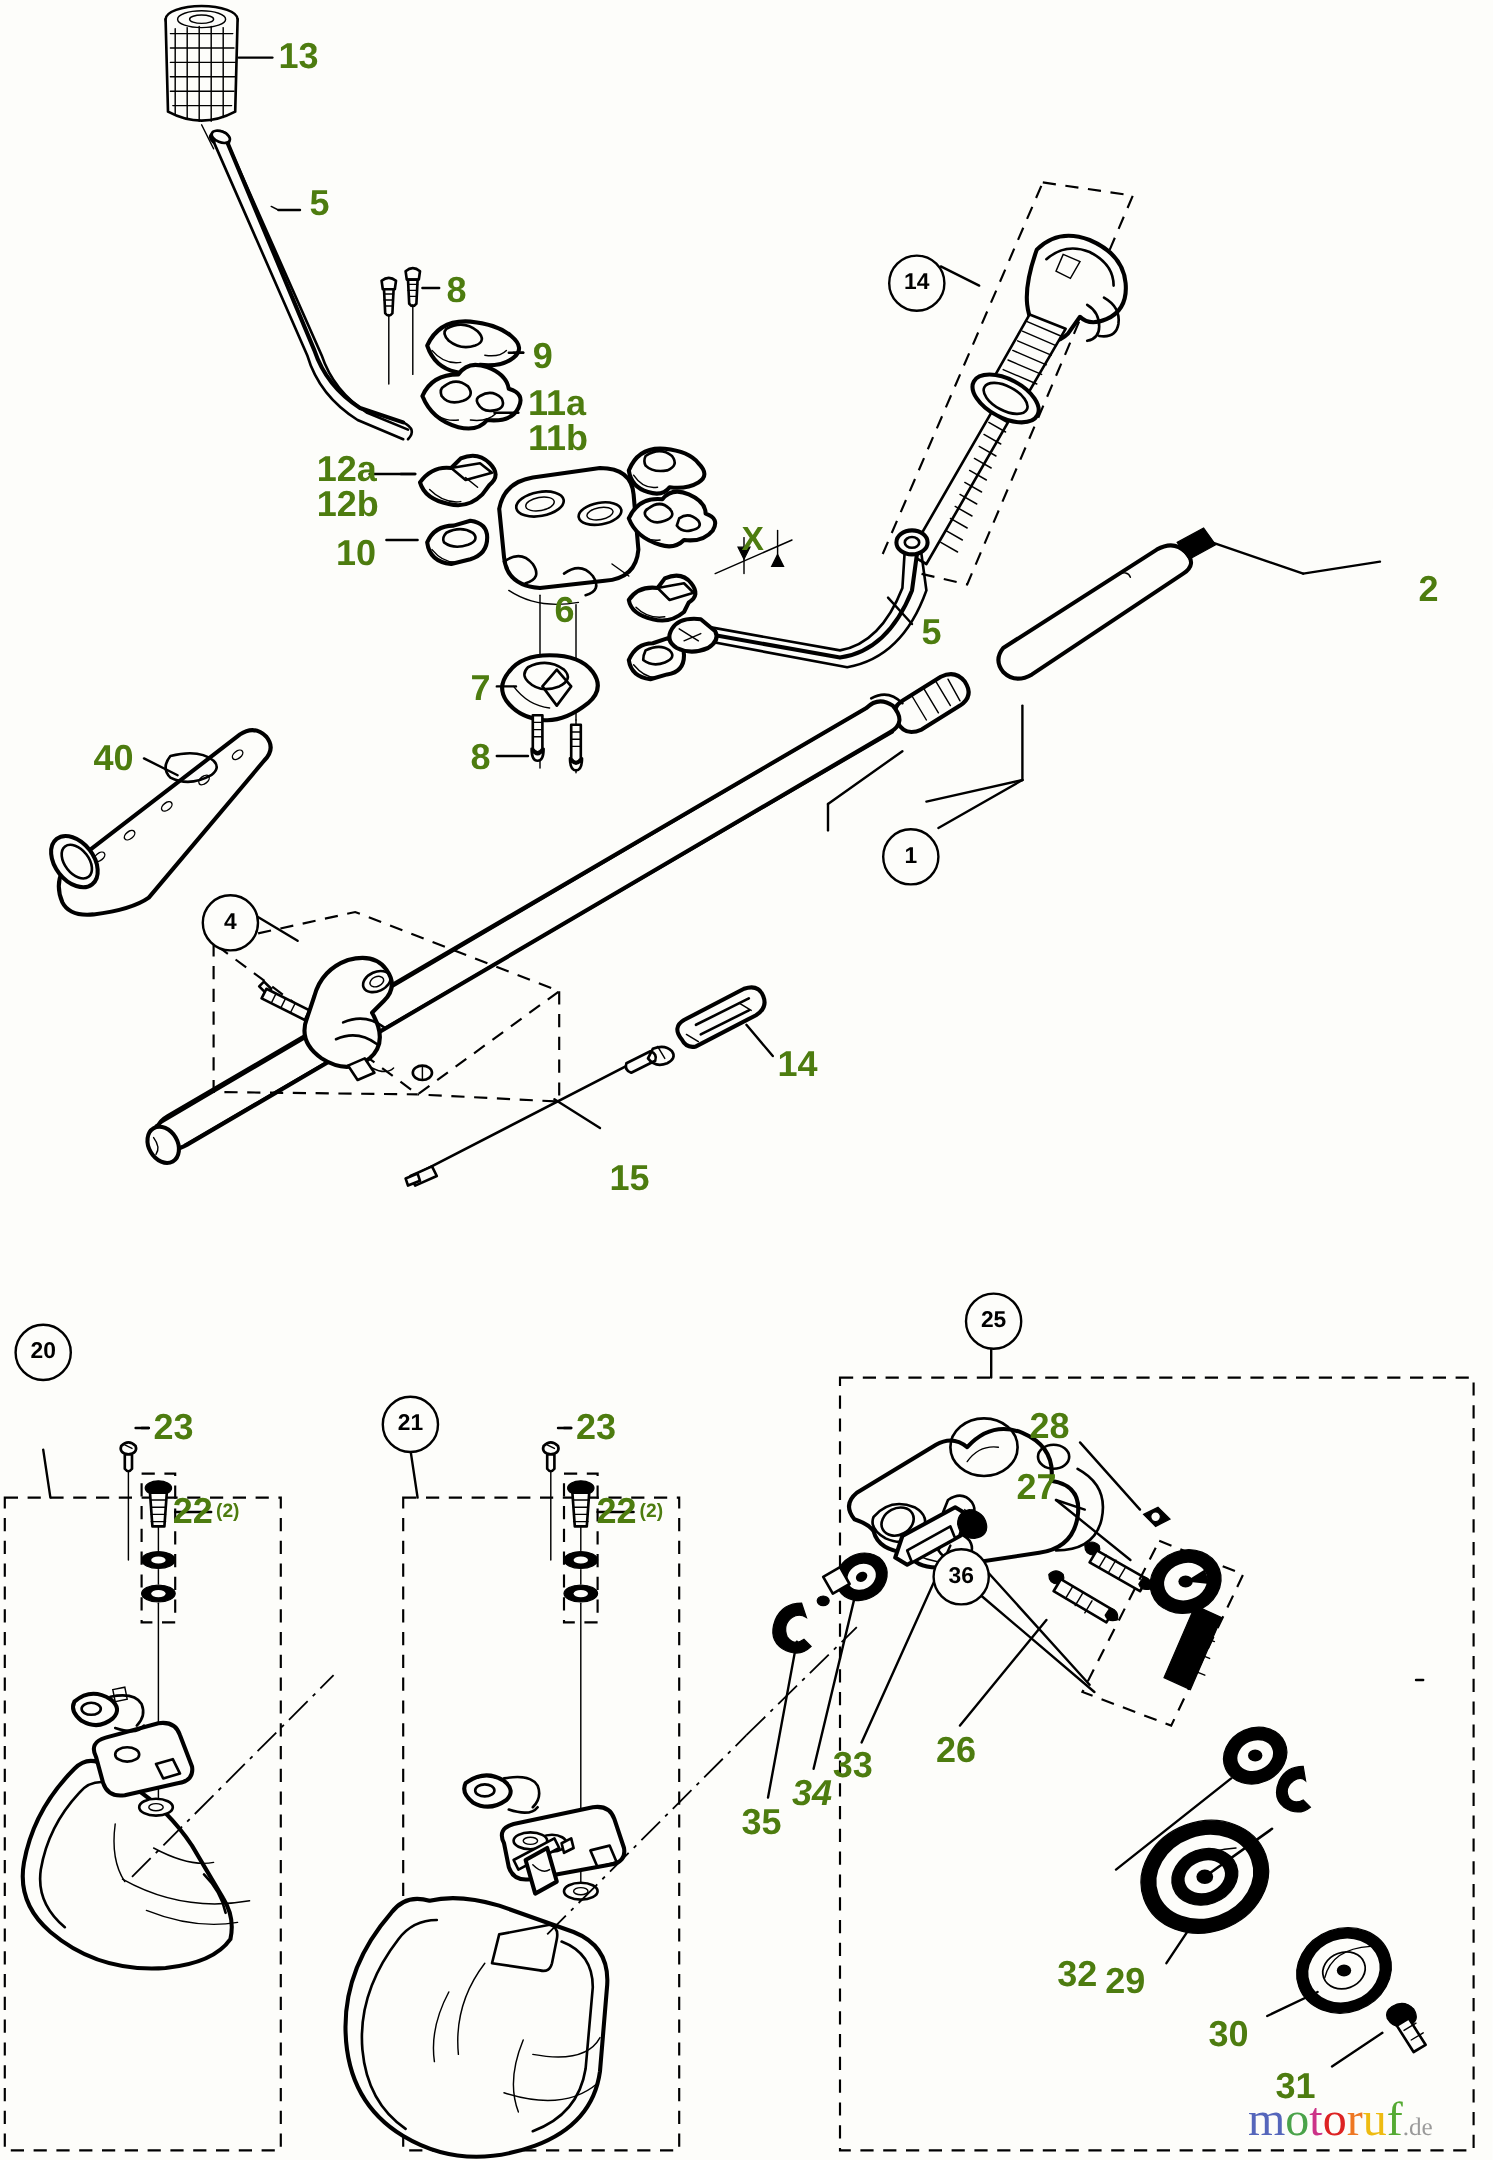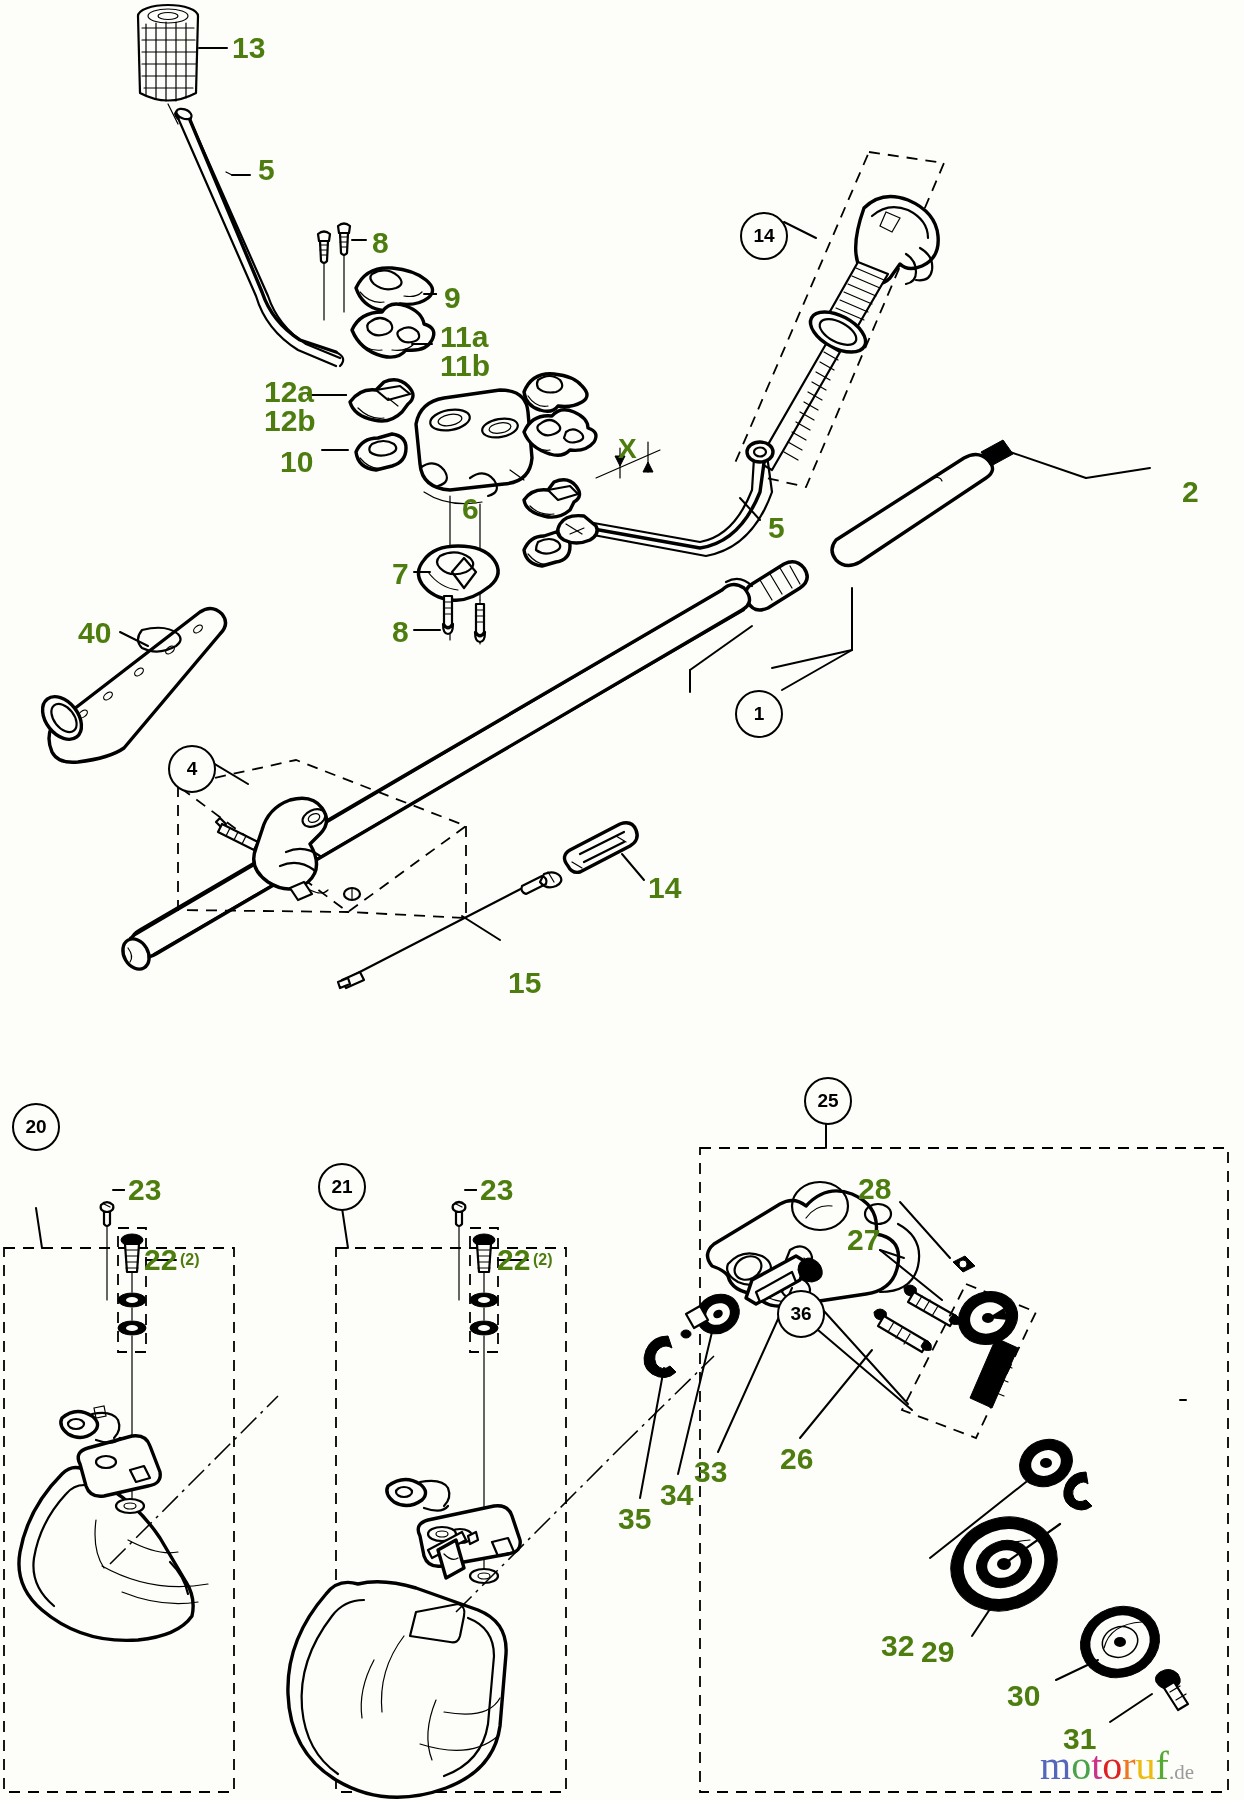--- a/index.html
+++ b/index.html
@@ -663,21 +663,21 @@
 <div class="lbl lbl-lg" style="left:648px;top:873px;">14</div>
 <div class="lbl lbl-lg" style="left:508px;top:932px;margin-top:36px;">15</div>
 <div class="lbl lbl-lg" style="left:128px;top:1175px;">23</div>
 <div class="lbl lbl-lg" style="left:144px;top:1245px;">22</div>
 <div class="lbl lbl-lg" style="left:480px;top:1175px;">23</div>
 <div class="lbl lbl-lg" style="left:497px;top:1245px;">22</div>
 <div class="lbl lbl-lg" style="left:858px;top:1174px;">28</div>
 <div class="lbl lbl-lg" style="left:847px;top:1225px;">27</div>
 <div class="lbl lbl-lg" style="left:780px;top:1444px;">26</div>
 <div class="lbl lbl-lg" style="left:694px;top:1457px;">33</div>
-<div class="lbl lbl-lg" style="left:660px;top:1480px;">34</div>
+<div class="lbl lbl-lg" style="left:660px;top:1480px;font-style:italic;">34</div>
 <div class="lbl lbl-lg" style="left:618px;top:1504px;">35</div>
 <div class="lbl lbl-lg" style="left:881px;top:1631px;">32</div>
 <div class="lbl lbl-lg" style="left:921px;top:1637px;">29</div>
 <div class="lbl lbl-lg" style="left:1007px;top:1681px;">30</div>
 <div class="lbl lbl-lg" style="left:1063px;top:1724px;">31</div>
 
 <div class="lbl lbl-sub" style="left:180px;top:1252px;">(2)</div>
 <div class="lbl lbl-sub" style="left:533px;top:1252px;">(2)</div>
 
 <div class="lbl lbl-md" style="left:618px;top:435px;">X</div>

